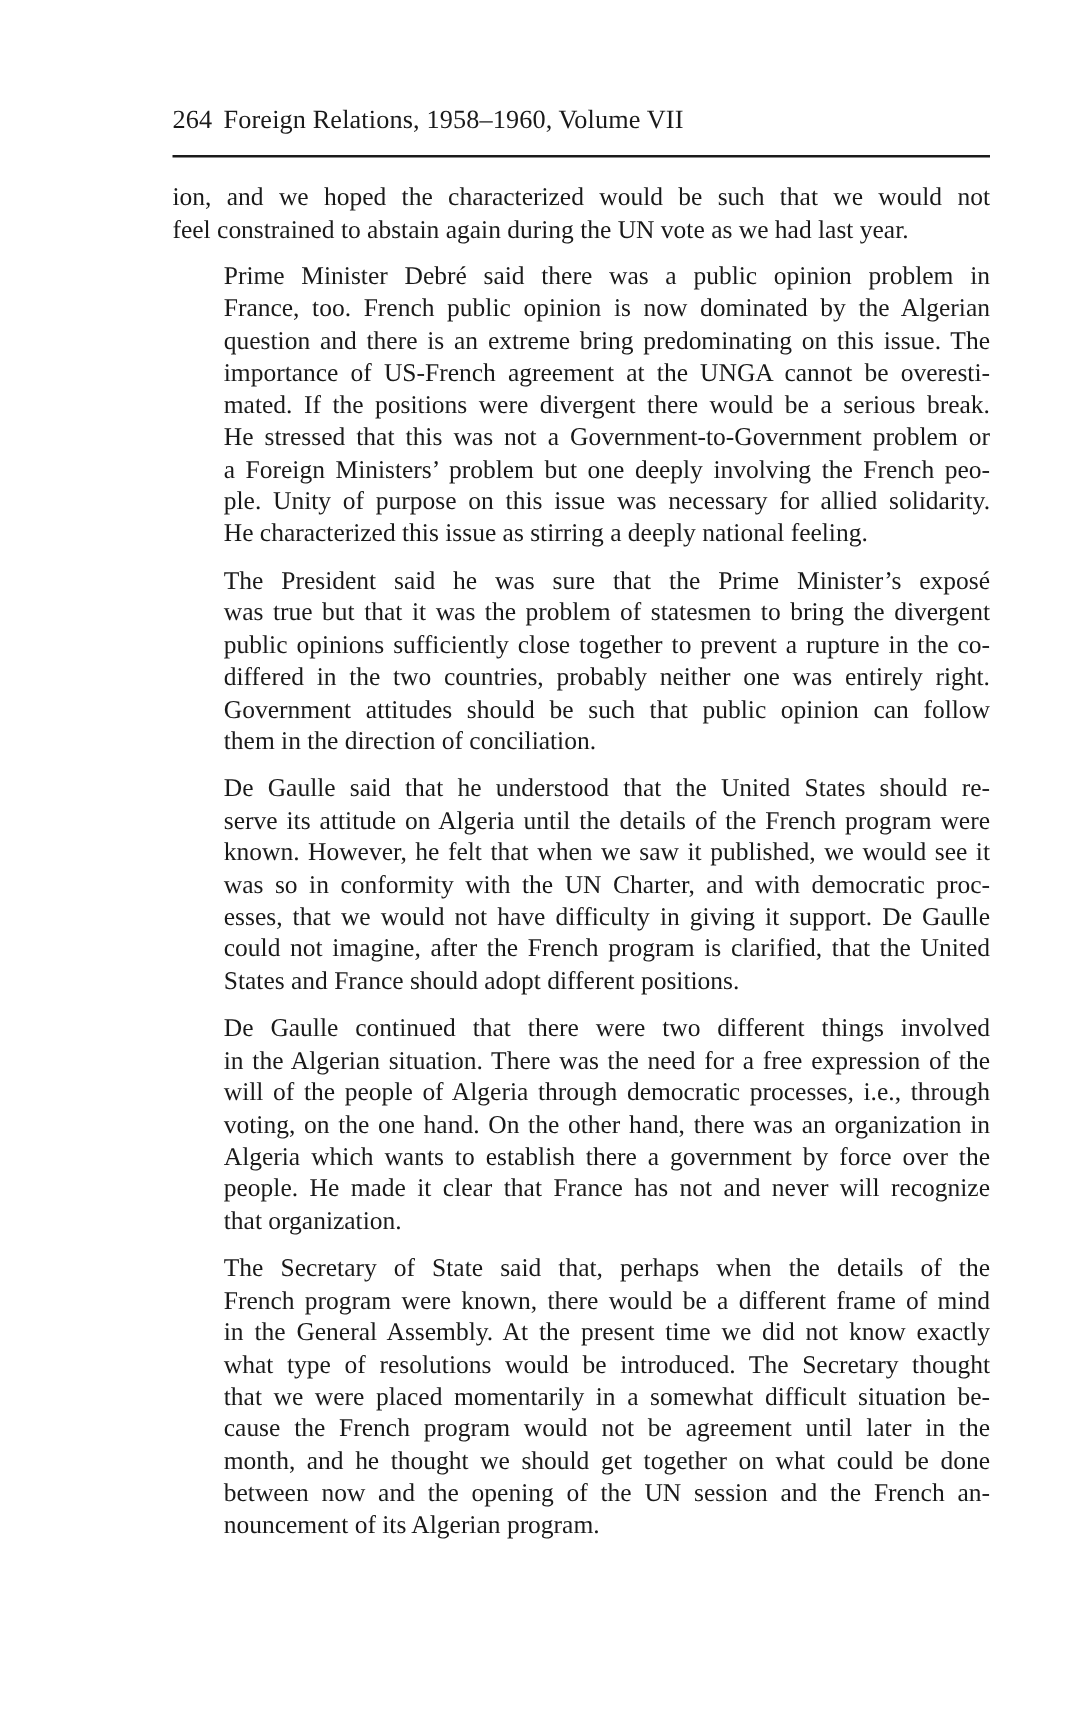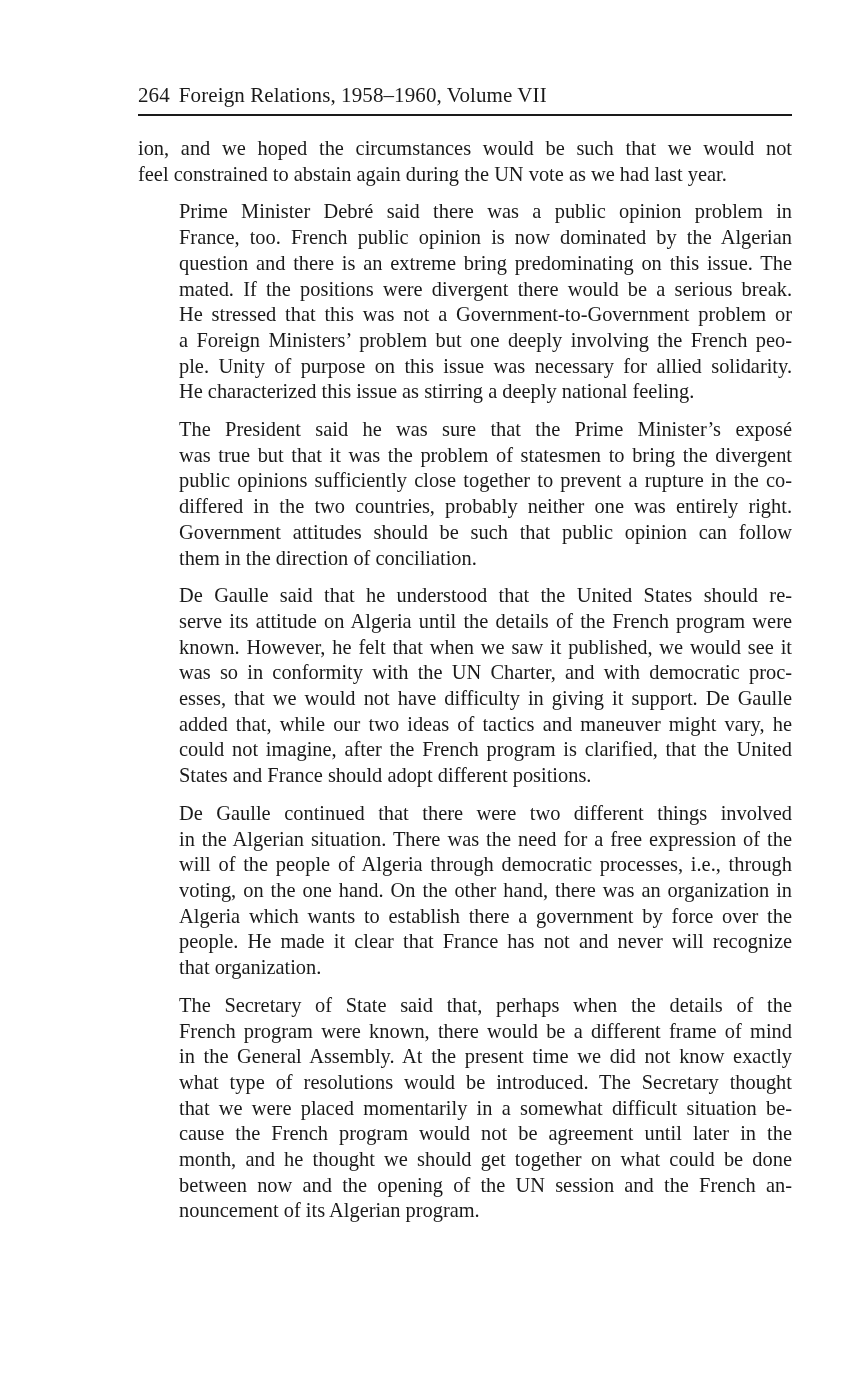--- a/index.html
+++ b/index.html
@@ -18,21 +18,21 @@
   .page {
     position: absolute;
     left: 138px;
     top: 82px;
     width: 654px;
   }
   .running-head {
     font-size: 21px;
     line-height: 26px;
     letter-spacing: 0.1px;
-    padding-bottom: 6px;
+    padding-bottom: 16px;
     border-bottom: 2px solid #1a1a1a;
     white-space: nowrap;
   }
   .running-head .page-num {
     margin-right: 9px;
   }
   .body-text {
     margin-top: 20px;
   }
   .para {
@@ -58,48 +58,48 @@
 </head>
 <body>
 
 <div class="page">
   <div class="running-head">
     <span class="page-num">264</span><span>Foreign Relations, 1958–1960, Volume VII</span>
   </div>
 
   <div class="body-text" id="body-text">
       <div class="para">
-        <span class="line">ion, and we hoped the circumstances would be such that we would not</span>
+        <span class="line">ion, and we hoped the characterized would be such that we would not</span>
         <span class="line last">feel constrained to abstain again during the UN vote as we had last year.</span>
       </div>
       <div class="para indent">
         <span class="line">Prime Minister Debré said there was a public opinion problem in</span>
         <span class="line">France, too. French public opinion is now dominated by the Algerian</span>
         <span class="line">question and there is an extreme bring predominating on this issue. The</span>
+        <span class="line">importance of US-French agreement at the UNGA cannot be overesti-</span>
         <span class="line">mated. If the positions were divergent there would be a serious break.</span>
         <span class="line">He stressed that this was not a Government-to-Government problem or</span>
         <span class="line">a Foreign Ministers’ problem but one deeply involving the French peo-</span>
         <span class="line">ple. Unity of purpose on this issue was necessary for allied solidarity.</span>
         <span class="line last">He characterized this issue as stirring a deeply national feeling.</span>
       </div>
       <div class="para indent">
         <span class="line">The President said he was sure that the Prime Minister’s exposé</span>
         <span class="line">was true but that it was the problem of statesmen to bring the divergent</span>
         <span class="line">public opinions sufficiently close together to prevent a rupture in the co-</span>
         <span class="line">differed in the two countries, probably neither one was entirely right.</span>
         <span class="line">Government attitudes should be such that public opinion can follow</span>
         <span class="line last">them in the direction of conciliation.</span>
       </div>
       <div class="para indent">
         <span class="line">De Gaulle said that he understood that the United States should re-</span>
         <span class="line">serve its attitude on Algeria until the details of the French program were</span>
         <span class="line">known. However, he felt that when we saw it published, we would see it</span>
         <span class="line">was so in conformity with the UN Charter, and with democratic proc-</span>
         <span class="line">esses, that we would not have difficulty in giving it support. De Gaulle</span>
-        <span class="line">added that, while our two ideas of tactics and maneuver might vary, he</span>
         <span class="line">could not imagine, after the French program is clarified, that the United</span>
         <span class="line last">States and France should adopt different positions.</span>
       </div>
       <div class="para indent">
         <span class="line">De Gaulle continued that there were two different things involved</span>
         <span class="line">in the Algerian situation. There was the need for a free expression of the</span>
         <span class="line">will of the people of Algeria through democratic processes, i.e., through</span>
         <span class="line">voting, on the one hand. On the other hand, there was an organization in</span>
         <span class="line">Algeria which wants to establish there a government by force over the</span>
         <span class="line">people. He made it clear that France has not and never will recognize</span>

